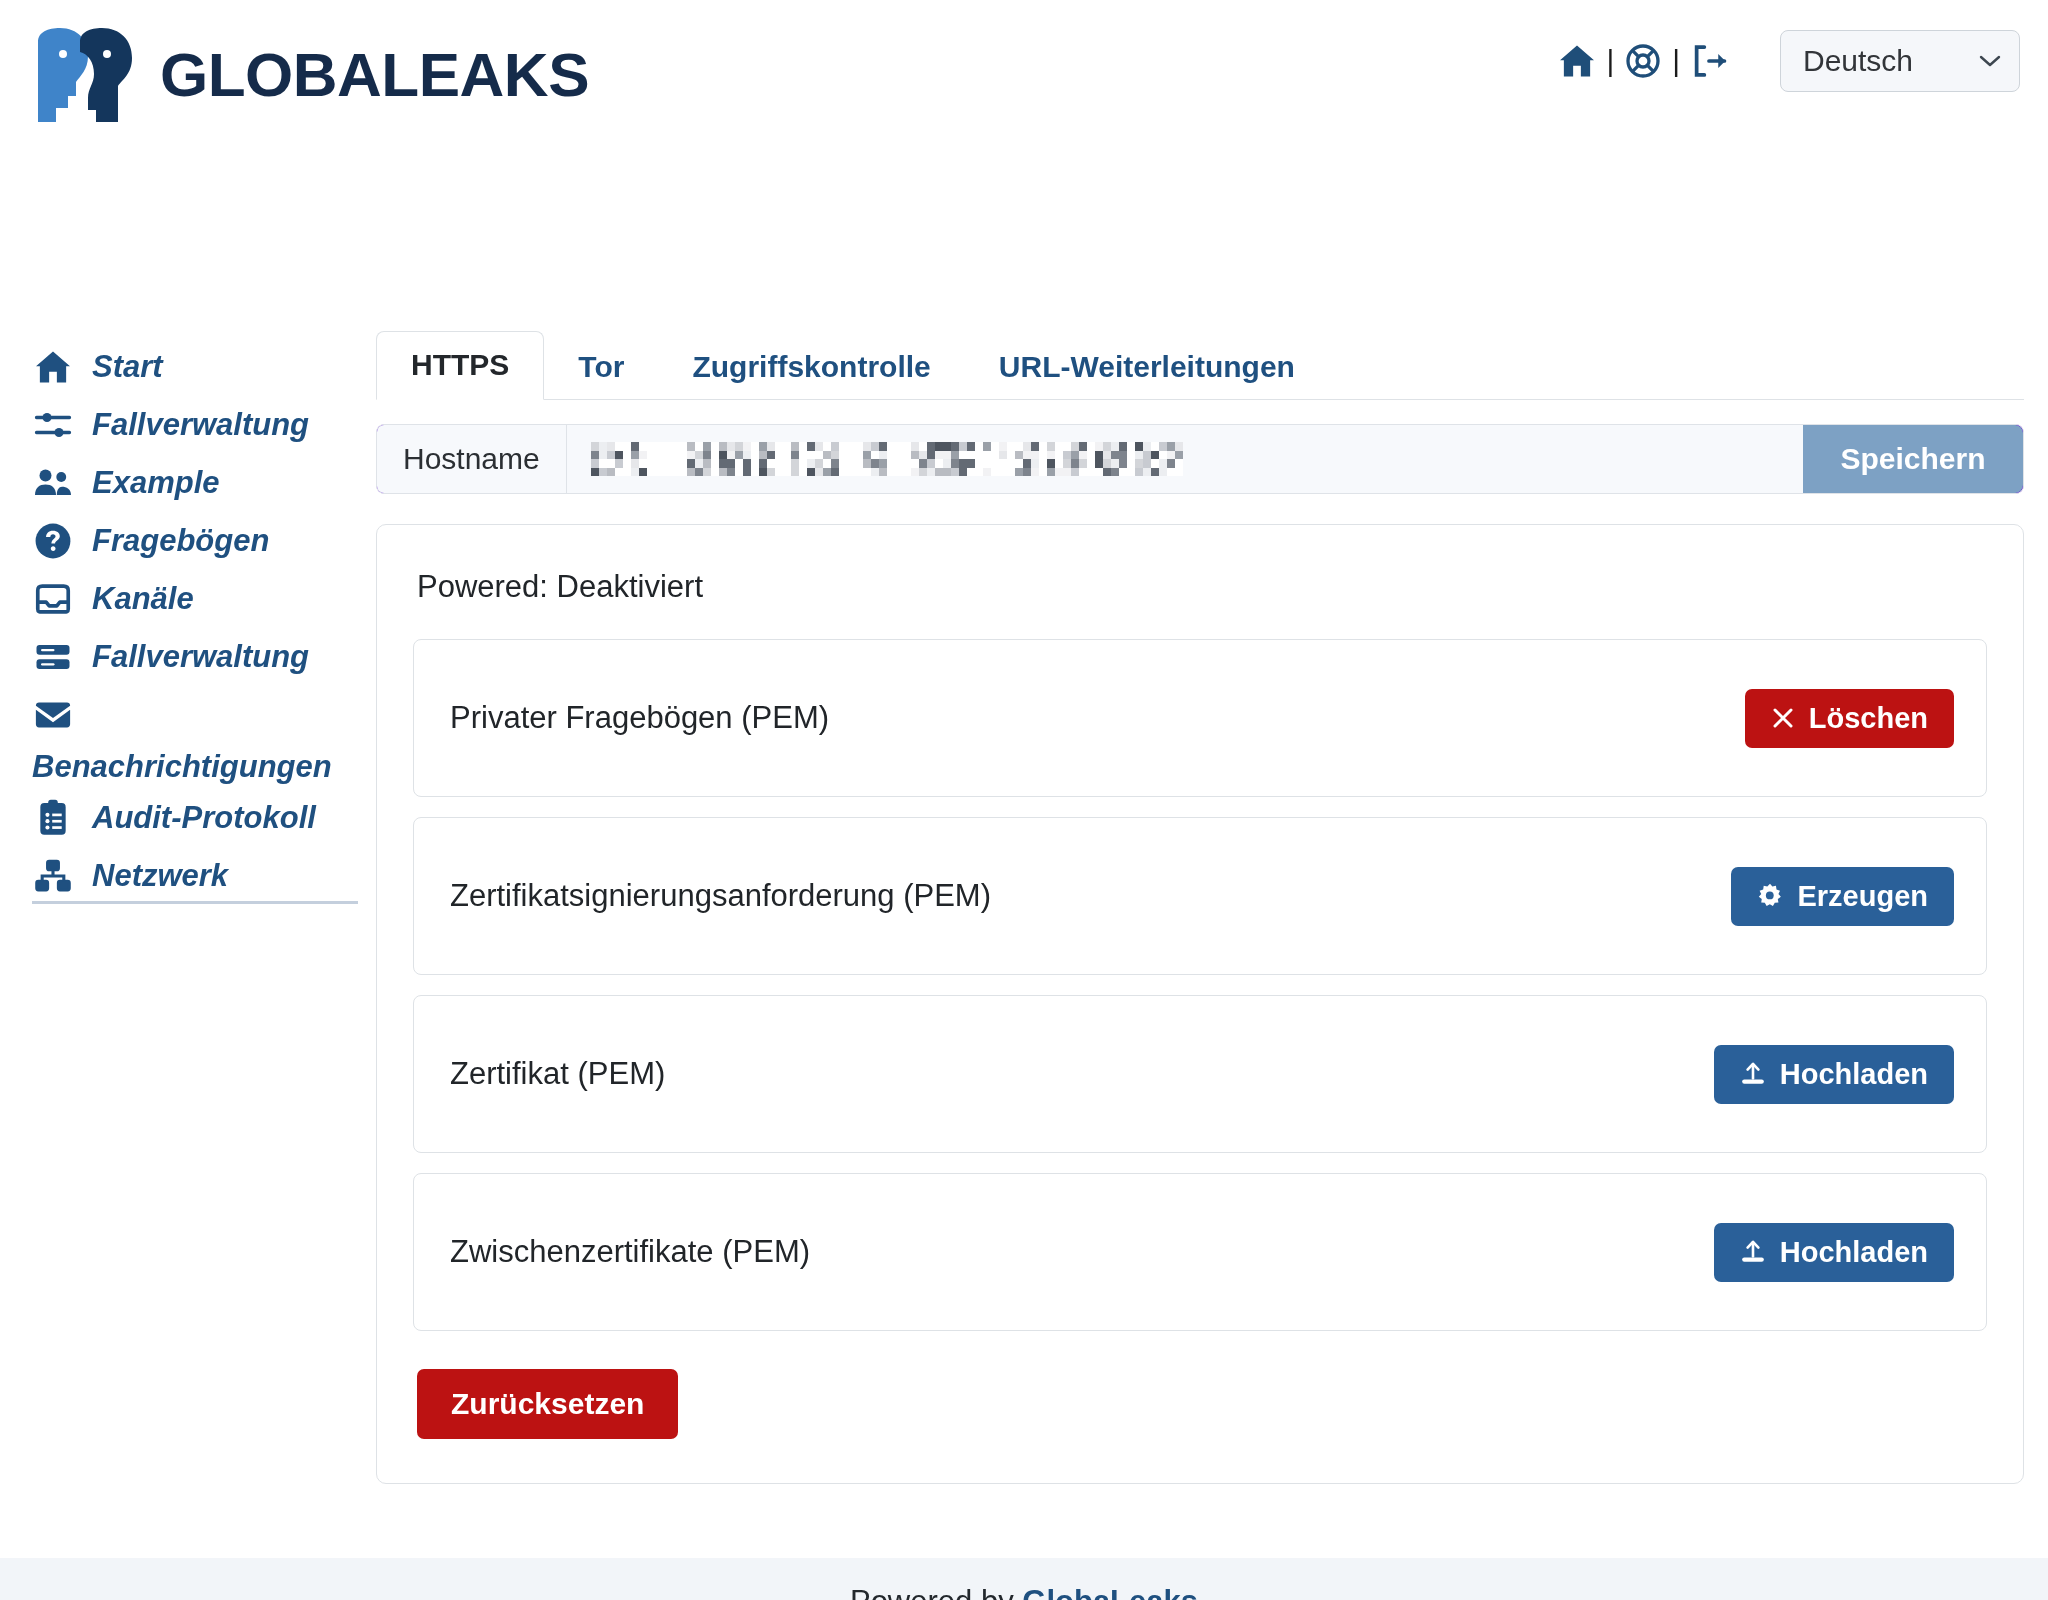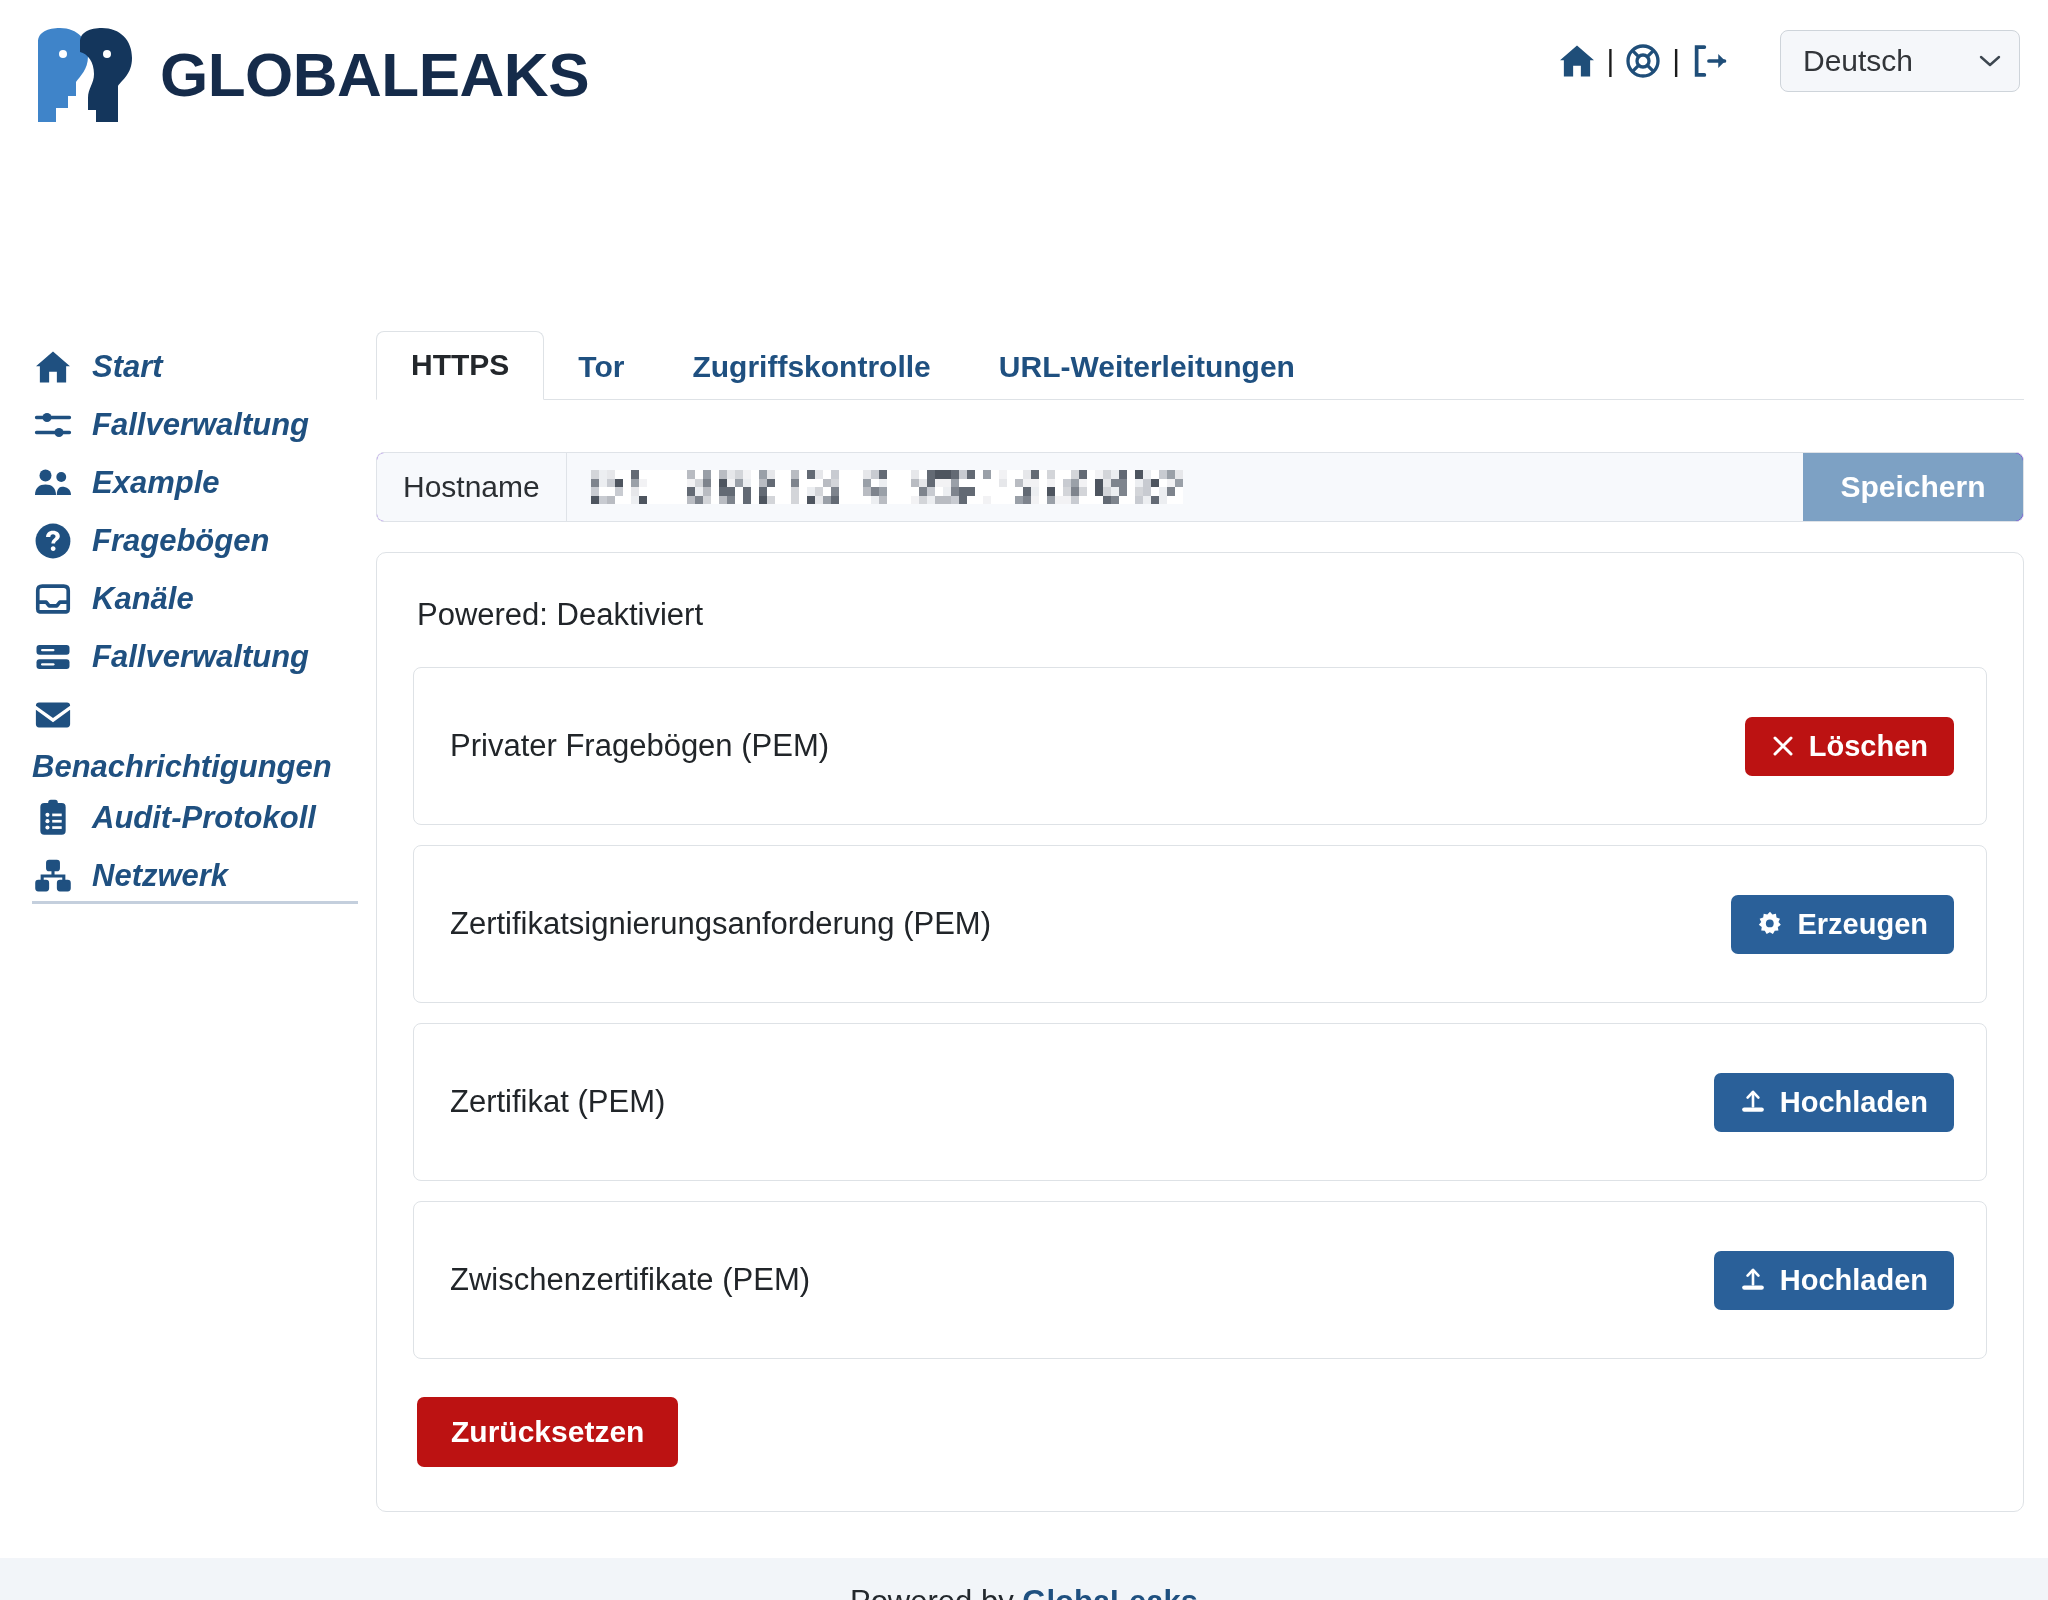--- a/index.html
+++ b/index.html
@@ -84,21 +84,21 @@
     border: 1px solid #dee2e6;
     border-bottom-color: #ffffff;
     border-radius: 8px 8px 0 0;
     padding: 18px 34px 19px 34px;
     margin-bottom: 0;
   }
 
   
   .host-row {
     display:flex; align-items:stretch;
-    margin-top: 52px;
+    margin-top: 24px;
     border: 1px solid #dfe3e8; border-radius: 8px;
     background: #6d28d9;
     overflow:hidden;
     height: 70px;
   }
   .host-label {
     display:flex; align-items:center;
     padding: 0 26px; font-size: 30px; color: #2b2f33;
     border-right: 1px solid #dfe3e8;
     background:#f7f9fc;

